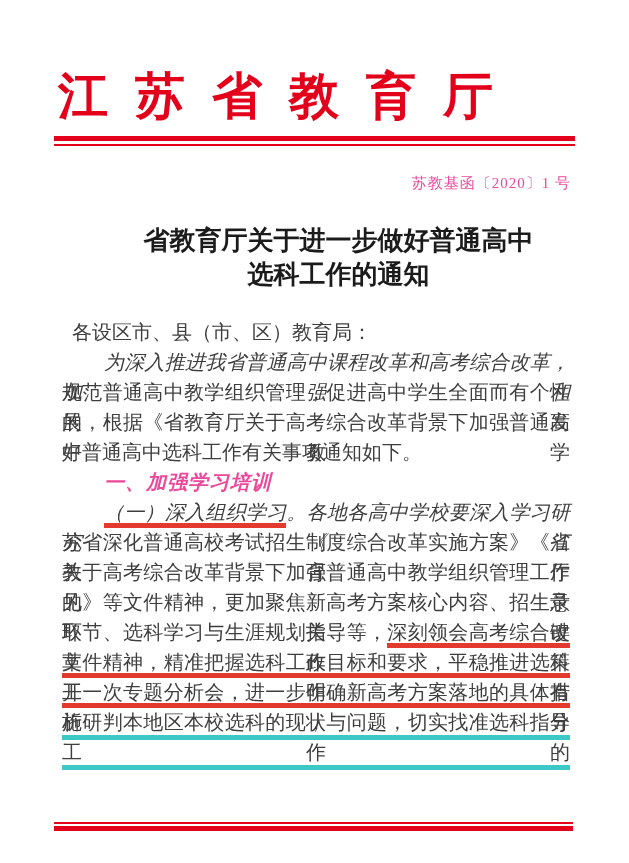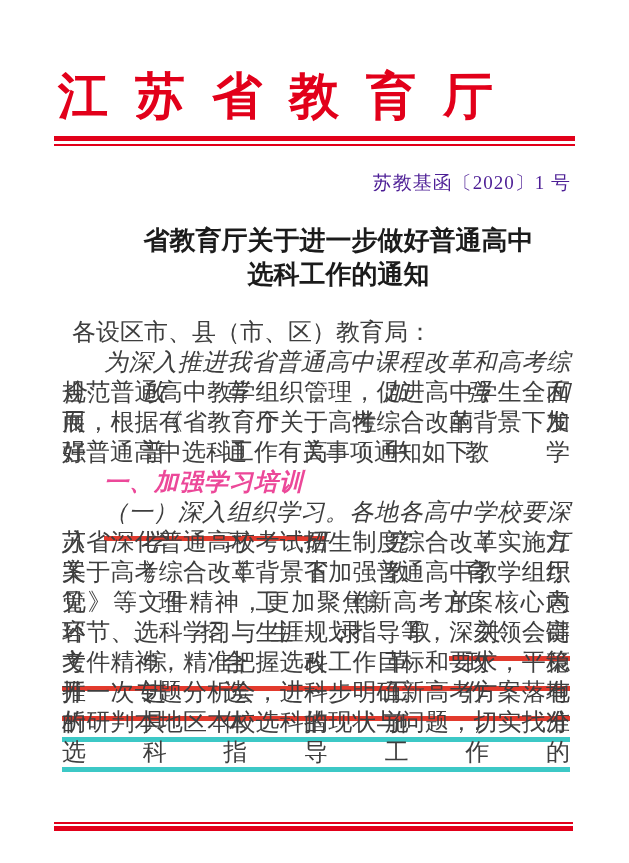--- a/index.html
+++ b/index.html
@@ -16,39 +16,39 @@
     position:absolute;top:64px;left:0;width:551px;text-align:center;
     font-size:50px;font-weight:bold;color:var(--header-red);
     letter-spacing:27px;text-indent:27px;white-space:nowrap;line-height:64px;
   }
   .rule-top{position:absolute;top:136px;left:54px;width:521px;}
   .rule-top .bar-thick{height:5px;background:var(--header-red);}
   .rule-top .bar-gap{height:3px;}
   .rule-top .bar-thin{height:2px;background:var(--header-red);}
   .doc-number{
     position:absolute;top:170px;right:58px;
-    font-size:19px;color:#4c1d95;letter-spacing:1px;line-height:26px;
+    font-size:15px;color:#ec4899;letter-spacing:1px;line-height:26px;
   }
   .title{
     position:absolute;top:224px;left:0;width:629px;text-align:center;
     font-size:26px;font-weight:bold;color:#1b1b1b;line-height:34px;letter-spacing:0px;padding-left:24px;
   }
   .body-block{
     position:absolute;top:317px;left:62px;width:508px;
-    font-size:24px;color:#3e3e3e;
+    font-size:20px;color:#3e3e3e;
   }
   .bline{height:30px;line-height:30px;}
   .justify{text-align:justify;text-align-last:justify;}
   .indent{text-indent:42px;font-style:italic;}
   .heading{
     font-family:"Liberation Sans","DejaVu Sans",sans-serif;
     font-weight:600;color:#ec4899;letter-spacing:1px;
   }
   .salutation{padding-left:10px;}
-  .u-red{border-bottom:5px solid var(--u-red);padding-bottom:11px;}
+  .u-red{border-bottom:5px solid var(--u-red);padding-bottom:0;}
   .u-cyan{border-bottom:5px solid var(--u-cyan);padding-bottom:2px;}
   .rule-bottom{position:absolute;top:822px;left:54px;width:519px;}
   .rule-bottom .bar-thin{height:2px;background:var(--header-red);}
   .rule-bottom .bar-gap{height:2px;}
   .rule-bottom .bar-thick{height:5px;background:var(--header-red);}
 </style>
 </head>
 <body>
 
 <div class="page">

